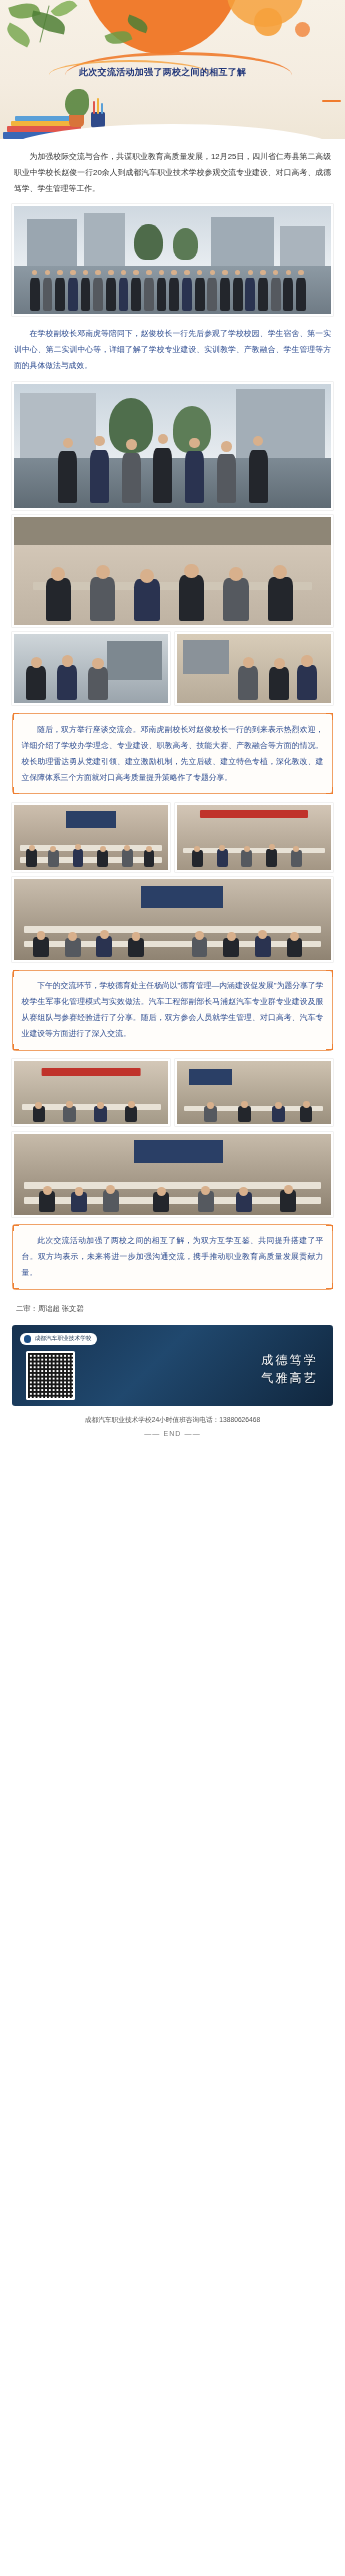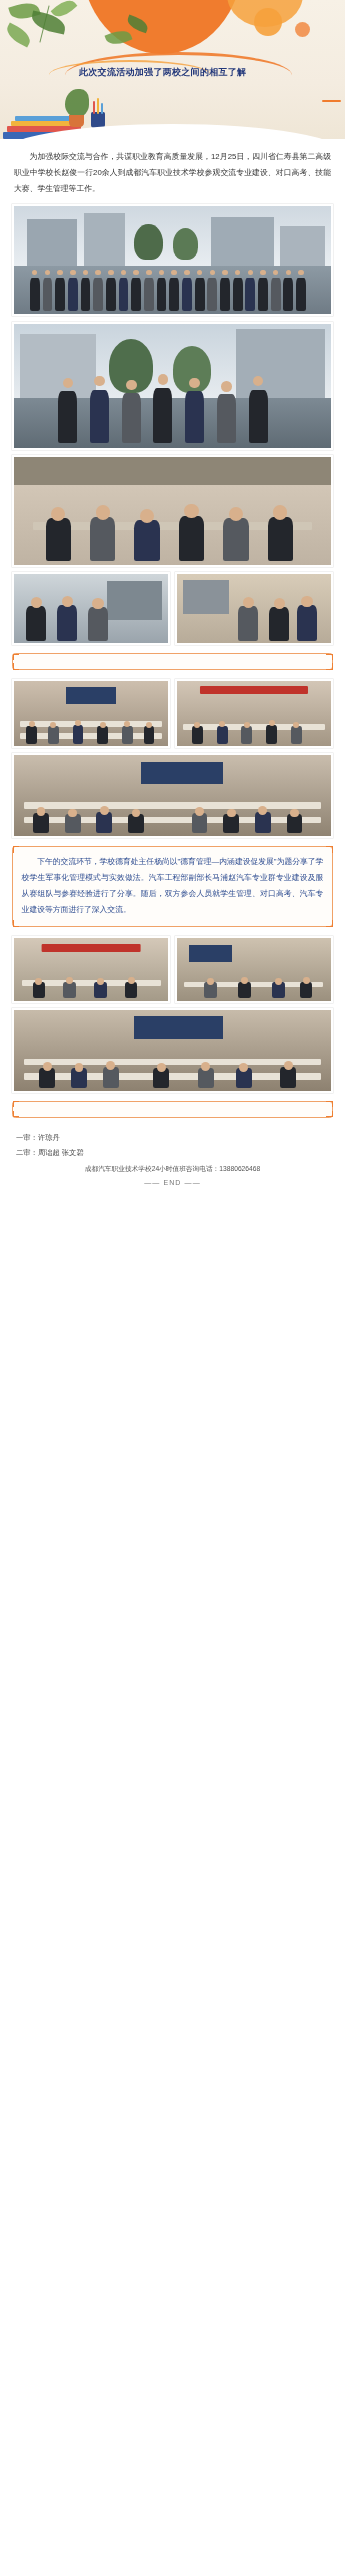--- a/index.html
+++ b/index.html
@@ -374,21 +374,21 @@
     <div class="pot"></div>
     <div class="pen-cup"></div>
     <div class="pen p1"></div>
     <div class="pen p2"></div>
     <div class="pen p3"></div>
 
     <div class="hdr-bottom-wave"></div>
   </div>
 
   <div class="section">
-    <p class="para">为加强校际交流与合作，共谋职业教育高质量发展，12月25日，四川省仁寿县第二高级职业中学校长赵俊一行20余人到成都汽车职业技术学校参观交流专业建设、对口高考、技能大赛、学生管理等工作。</p>
+    <p class="para">为加强校际交流与合作，共谋职业教育高质量发展，12月25日，四川省仁寿县第二高级职业中学校长赵俊一行20余人到成都汽车职业技术学校参观交流专业建设、对口高考、成德笃学、学生管理等工作。</p>
   </div>
 
   <div class="photo-wrap" style="height:108px;">
     <div class="photo" style="height:100%;">
       <div class="sky"></div>
       <div class="bldg" style="left:4%;top:12%;width:16%;height:46%;background:#9aa6b0;"></div>
       <div class="bldg" style="left:22%;top:6%;width:13%;height:52%;background:#a7b2bb;"></div>
       <div class="bldg" style="left:62%;top:10%;width:20%;height:48%;background:#9fabb5;"></div>
       <div class="bldg" style="left:84%;top:18%;width:14%;height:40%;background:#aab4bd;"></div>
       <div class="tree" style="left:38%;top:16%;width:9%;height:34%;"></div>
@@ -414,20 +414,23 @@
         <div class="person" style="left:69%;"></div>
         <div class="person blue" style="left:73%;"></div>
         <div class="person" style="left:77%;"></div>
         <div class="person grey" style="left:81%;"></div>
         <div class="person" style="left:85%;"></div>
         <div class="person" style="left:89%;"></div>
       </div>
     </div>
   </div>
 
+  <div class="section">
+    <p class="para para-blue">在学校副校长邓南虎等陪同下，赵俊校长一行先后参观了学校校园、学生宿舍、第一实训中心、第二实训中心等，详细了解了学校专业建设、实训教学、产教融合、学生管理等方面的具体做法与成效。</p>
+  </div>
 
   <div class="photo-wrap" style="height:124px;">
     <div class="photo" style="height:100%;">
       <div class="sky" style="height:60%;background:linear-gradient(180deg,#c9d4dd,#e6ebef);"></div>
       <div class="bldg" style="left:2%;top:8%;width:24%;height:52%;background:#b3bcc4;"></div>
       <div class="bldg" style="left:70%;top:4%;width:28%;height:56%;background:#a3aeb7;"></div>
       <div class="tree" style="left:30%;top:12%;width:14%;height:44%;background:#4f6e4c;"></div>
       <div class="tree" style="left:50%;top:18%;width:12%;height:38%;background:#5d7d57;"></div>
       <div class="ground" style="height:40%;background:linear-gradient(180deg,#7d8a94,#5f6b74);"></div>
       <div class="crowd" style="height:60%;">
@@ -481,20 +484,21 @@
         </div>
       </div>
     </div>
   </div>
 
   <div class="framed">
     <div class="framed-corner fc-tl"></div>
     <div class="framed-corner fc-tr"></div>
     <div class="framed-corner fc-bl"></div>
     <div class="framed-corner fc-br"></div>
+    <p class="para">随后，双方举行座谈交流会。邓南虎副校长对赵俊校长一行的到来表示热烈欢迎，详细介绍了学校办学理念、专业建设、职教高考、技能大赛、产教融合等方面的情况。校长助理雷达勇从党建引领、建立激励机制，先立后破、建立特色专植，深化教改、建立保障体系三个方面就对口高考质量提升策略作了专题分享。</p>
   </div>
 
   <div class="photo-row">
     <div class="photo-wrap" style="height:65px;">
       <div class="photo" style="height:100%;">
         <div class="indoor-bg" style="background:linear-gradient(180deg,#cdbfae,#9c8f7e);"></div>
         <div class="indoor-screen" style="left:34%;top:10%;width:32%;height:26%;"></div>
         <div class="table-row-desk" style="left:4%;top:62%;width:92%;height:9%;"></div>
         <div class="table-row-desk" style="left:4%;top:80%;width:92%;height:9%;"></div>
         <div class="crowd" style="height:60%;">
@@ -595,25 +599,38 @@
         <div class="person" style="left:84%;width:5%;height:46%;"></div>
       </div>
     </div>
   </div>
 
   <div class="framed">
     <div class="framed-corner fc-tl"></div>
     <div class="framed-corner fc-tr"></div>
     <div class="framed-corner fc-bl"></div>
     <div class="framed-corner fc-br"></div>
+    <p class="para">此次交流活动加强了两校之间的相互了解，为双方互学互鉴、共同提升搭建了平台。双方均表示，未来将进一步加强沟通交流，携手推动职业教育高质量发展贡献力量。</p>
   </div>
 
   <div class="signoff">
-    <div>一审：许琼丹</div>
     <div>二审：周诎超 张文碧</div>
   </div>
 
+  <div class="qr-card">
+    <div class="brandbar">
+      <span class="logo-dot"></span>
+      <span>成都汽车职业技术学校</span>
+    </div>
+    <div class="qr-box">
+      <div class="qr-grid"></div>
+    </div>
+    <div class="qr-slogan">
+      <div>成德笃学</div>
+      <div>气雅高艺</div>
+    </div>
+  </div>
 
   <div class="footer-contact">成都汽车职业技术学校24小时值班咨询电话：13880626468</div>
   <div class="end-line">—— END ——</div>
 
 </div>
 
 
 </body></html>

